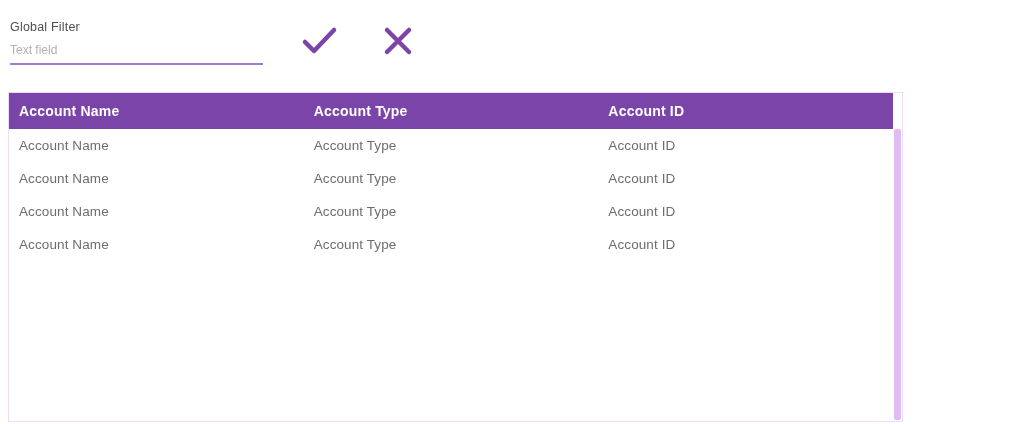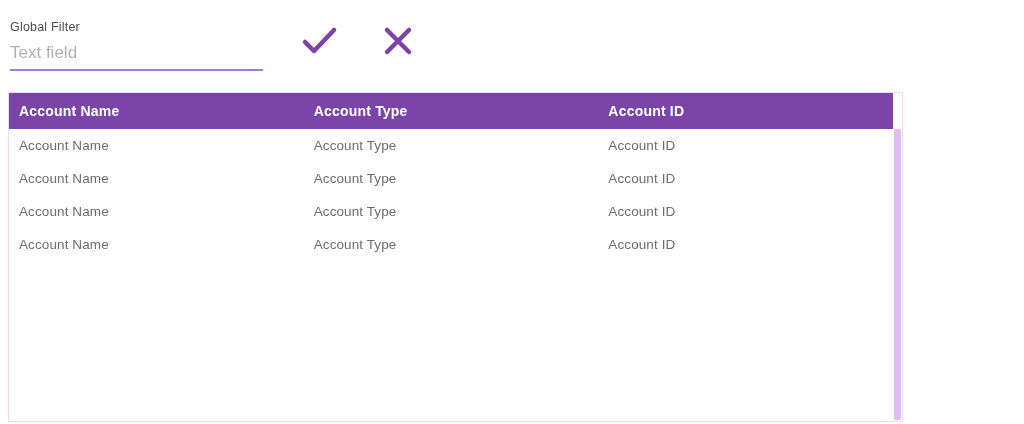--- a/index.html
+++ b/index.html
@@ -35,21 +35,21 @@
     letter-spacing: 0.2px;
   }
   .filter-input {
     display: block;
     width: 253px;
     margin-top: 7px;
     border: none;
     border-bottom: 2px solid var(--underline);
     outline: none;
     font-family: inherit;
-    font-size: 17px;
+    font-size: 12px;
     color: #3a3a3a;
     padding: 2px 0 6px 0;
     background: transparent;
   }
   .filter-input::placeholder { color: var(--placeholder); opacity: 1; }
 
   .icon-btn {
     position: absolute;
     top: 22px;
     width: 44px; height: 38px;

